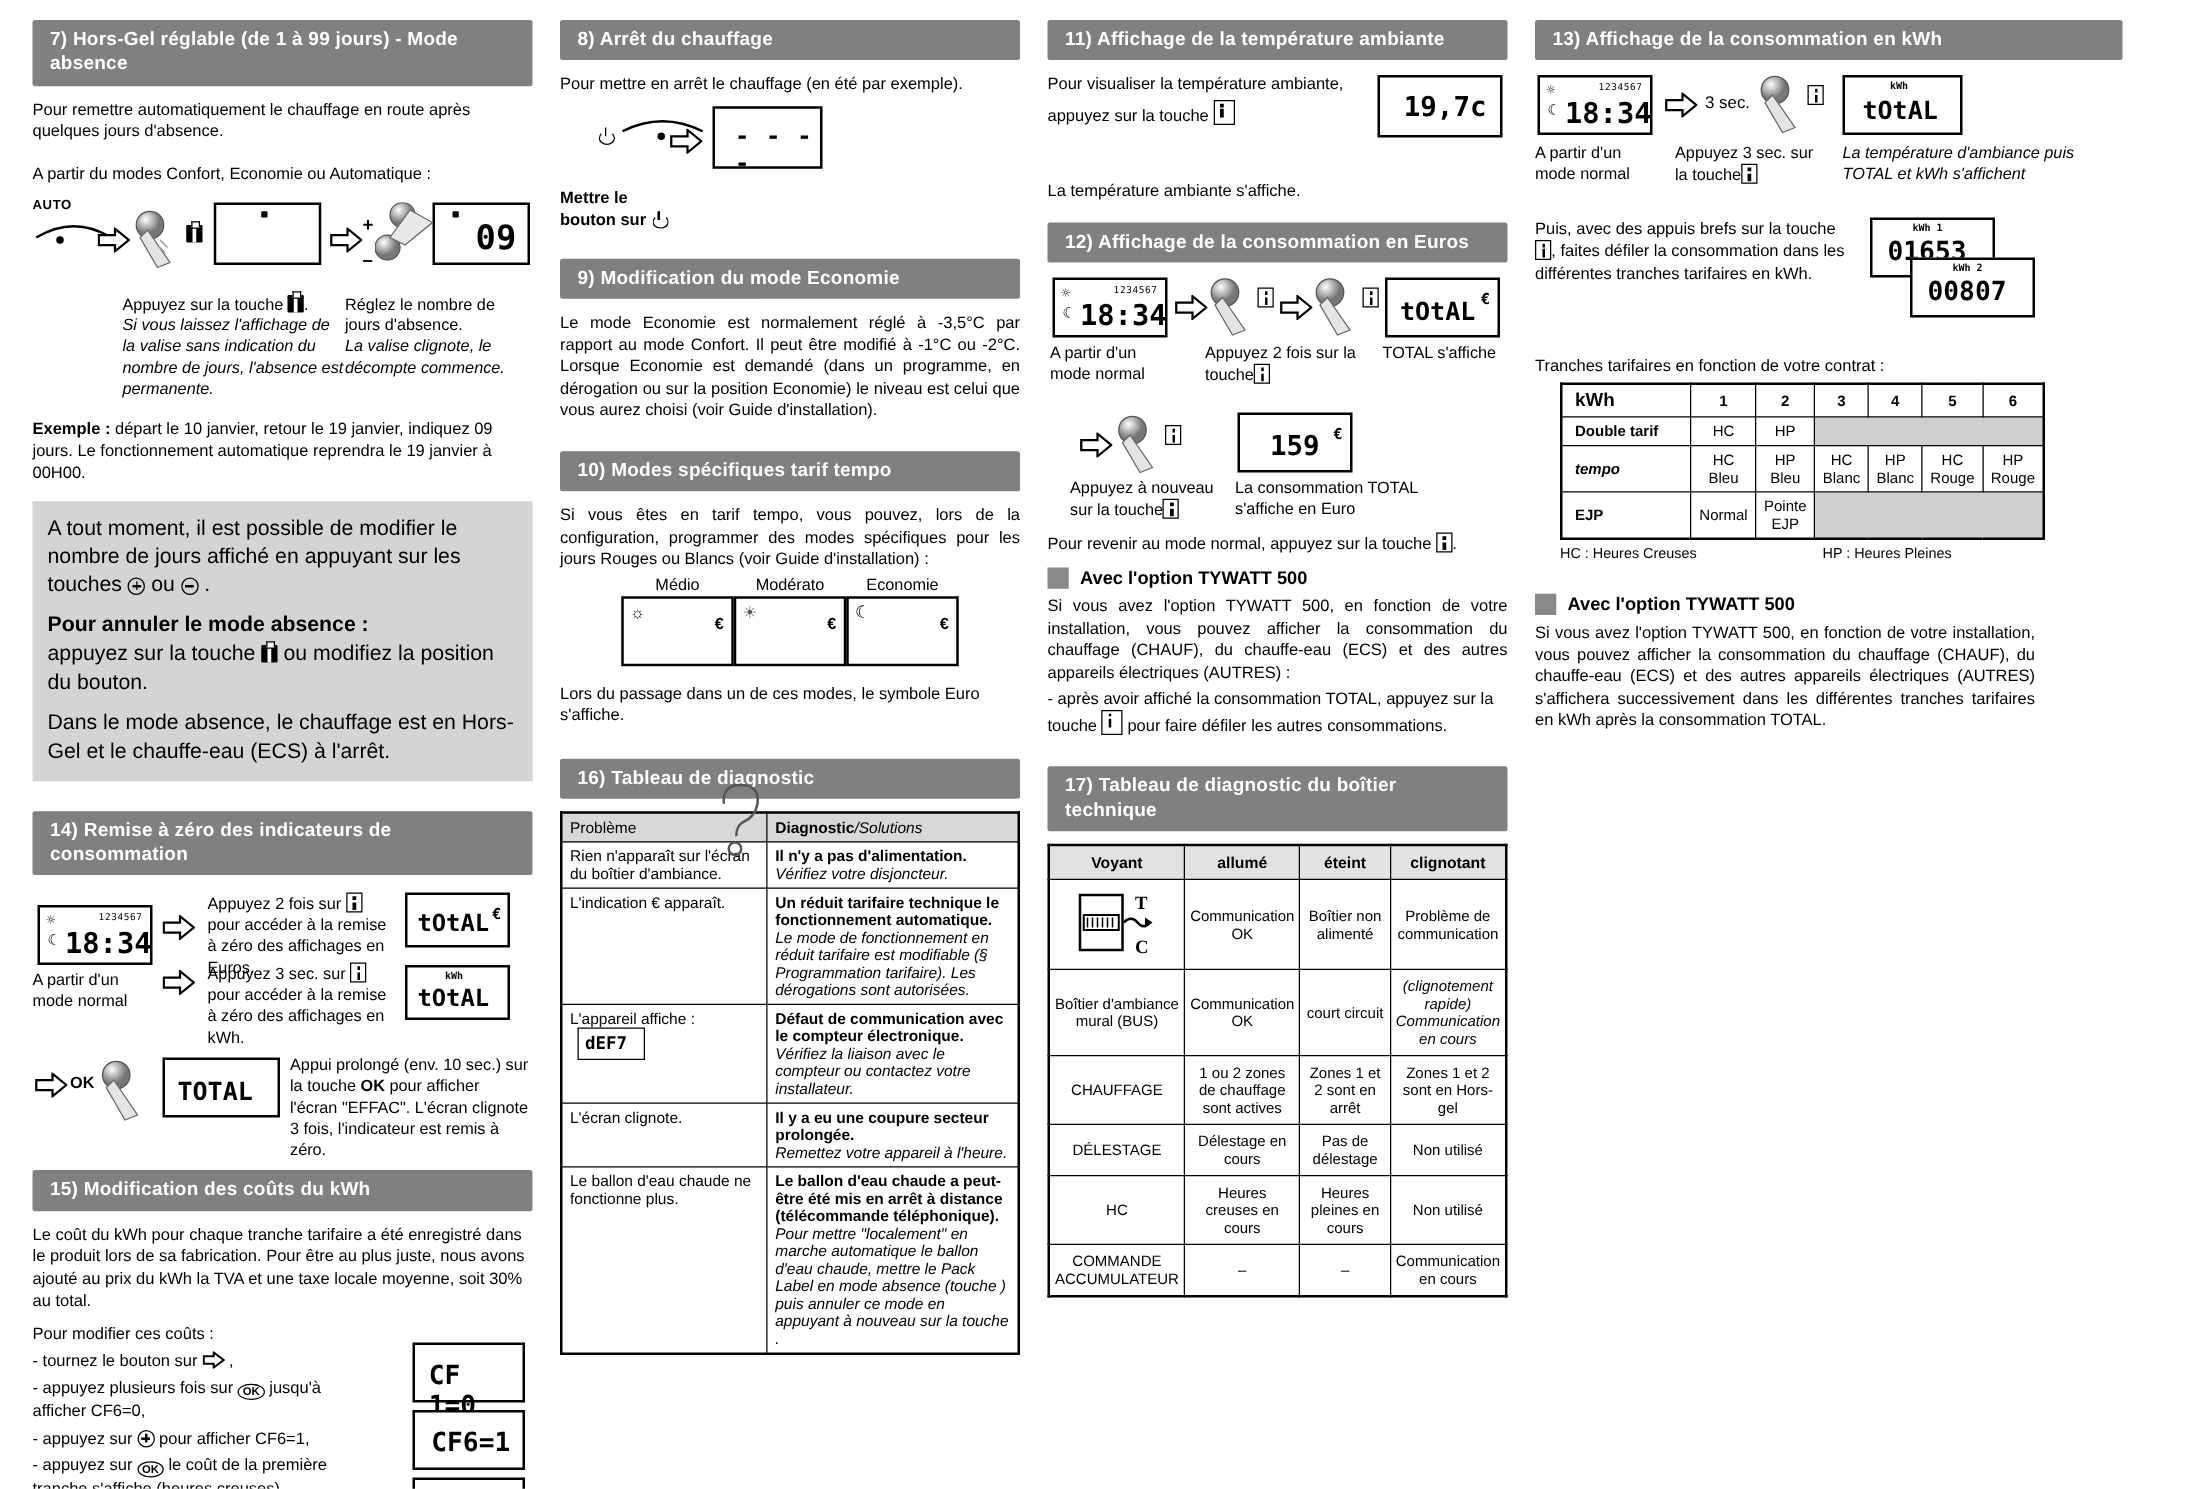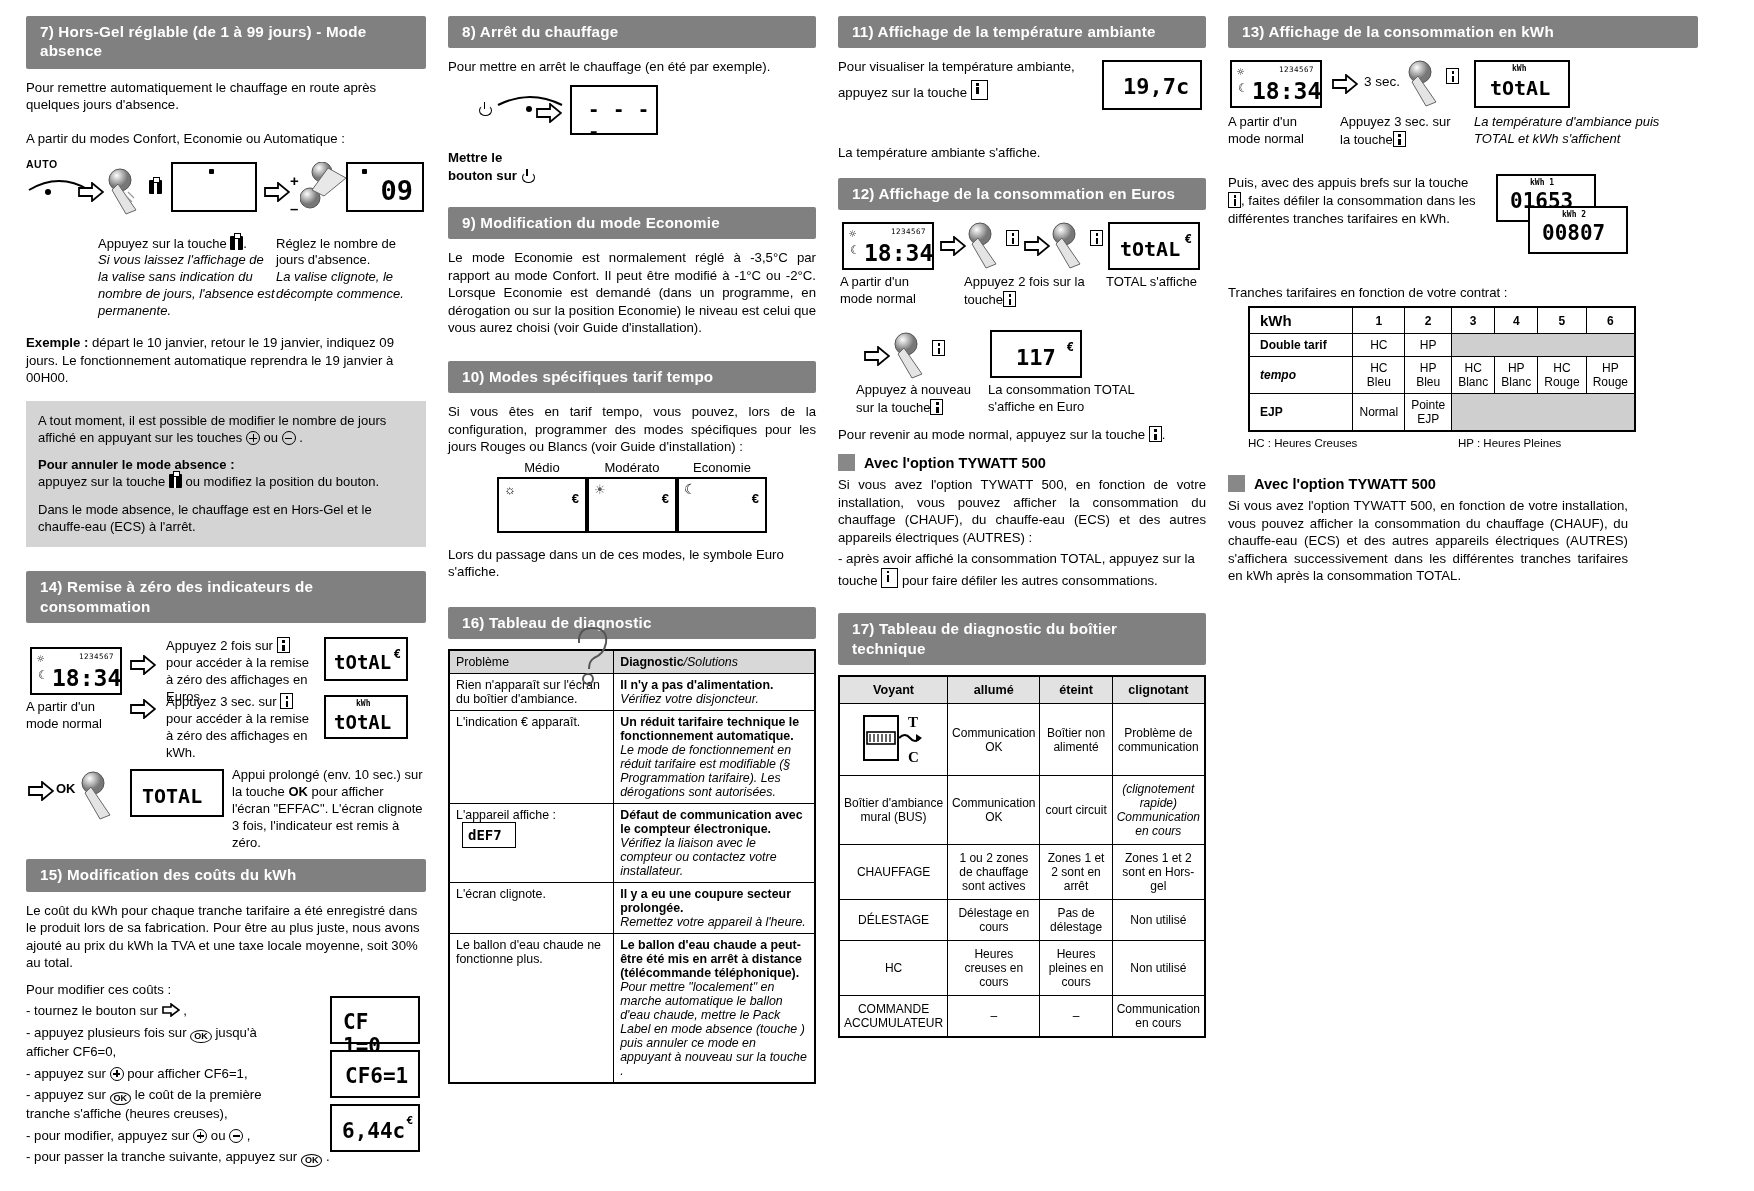--- a/index.html
+++ b/index.html
@@ -38,21 +38,21 @@
   p { margin:0 0 9px 0; line-height:1.33; }
   .tight { margin-bottom:4px; }
   .it { font-style:italic; }
   .bo { font-weight:bold; }
 
   
   .notebox {
     background:#d4d4d4;
     padding:11px 12px 12px 12px;
     line-height:1.35;
-    font-size:13px;
+    font-size:17px;
   }
   .notebox p { margin:0 0 10px 0; }
   .notebox p:last-child { margin-bottom:0; }
 
   
   .lcd {
     border:2.2px solid #000;
     background:#fff;
     position:relative;
     font-family:"DejaVu Sans Mono", monospace;
@@ -561,21 +561,21 @@
             </svg>
         </div>
         <div style="position:absolute;left:54px;top:2px">
           <svg width="46" height="48" viewBox="0 0 46 48">
             <circle cx="14" cy="12" r="11" fill="url(#g4)" stroke="#555"></circle>
             <path d="M12 16 L30 42 L20 46 L6 22 Z" fill="#e4e4e4" stroke="#666"></path>
           </svg>
         </div>
         <span style="position:absolute;left:94px;top:10px" class="ikey"></span>
         <div class="lcd" style="position:absolute;left:152px;top:0px;width:92px;height:48px">
-          <span class="seg" style="position:absolute;left:24px;top:13px;font-size:22px">117</span>
+          <span class="seg" style="position:absolute;left:24px;top:13px;font-size:22px">159</span>
           <span style="position:absolute;right:6px;top:8px;font-size:12px;font-weight:bold">€</span>
         </div>
         <div class="cap" style="position:absolute;left:18px;top:52px;width:124px">
           <span>Appuyez à nouveau sur la touche</span><span class="ikey"></span>
         </div>
         <div class="cap" style="position:absolute;left:150px;top:52px;width:150px">La consommation TOTAL s'affiche en Euro</div>
       </div>
 
       <p>
         <span>Pour revenir au mode normal, appuyez sur la touche</span>

